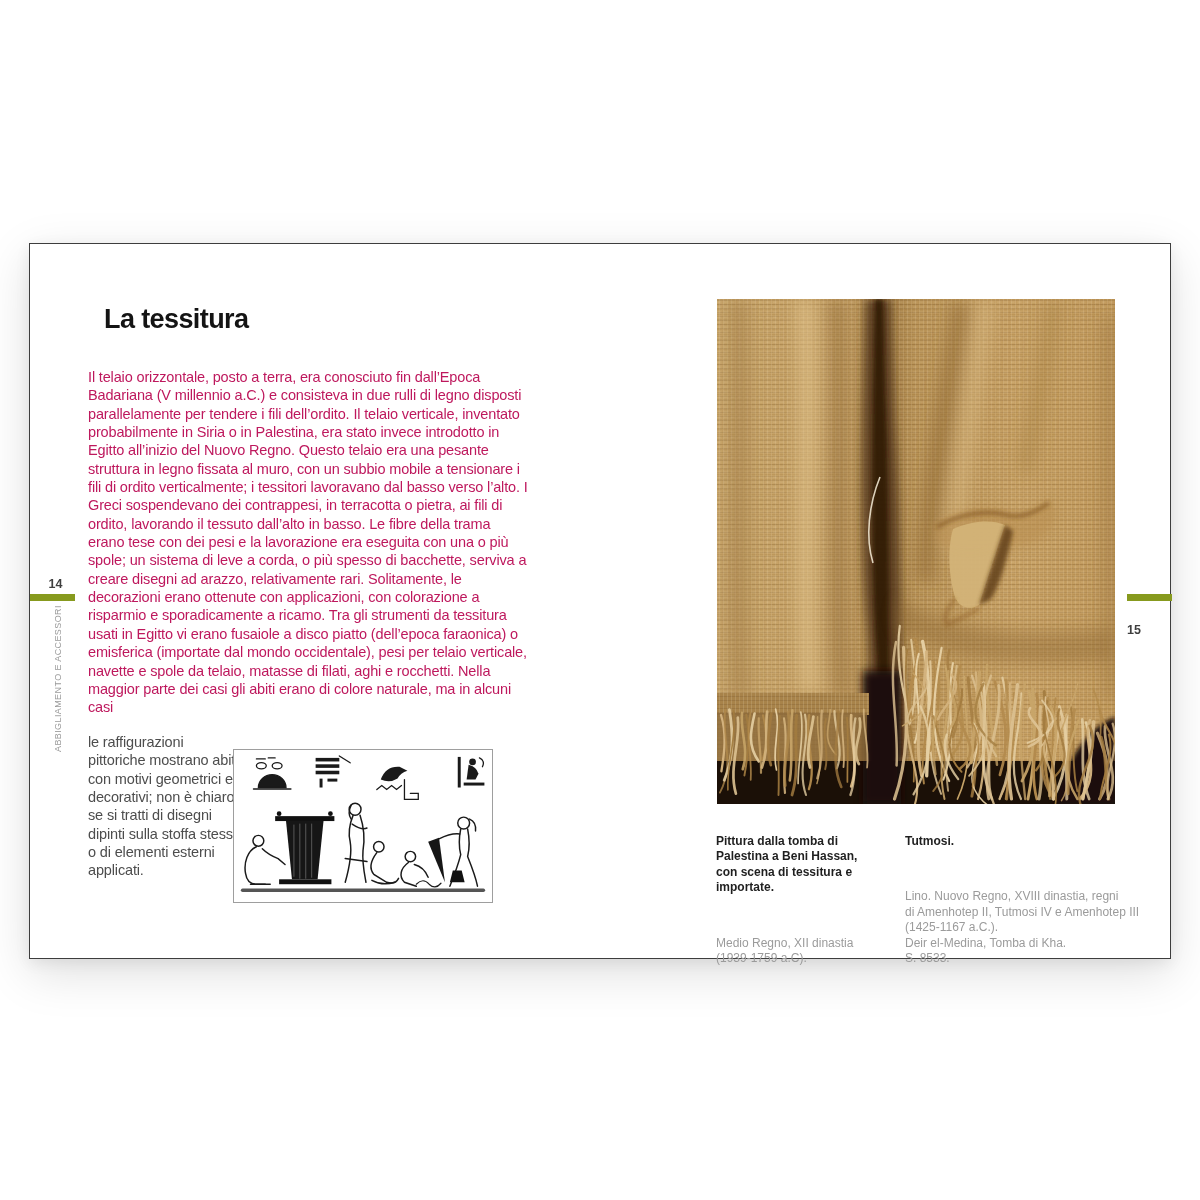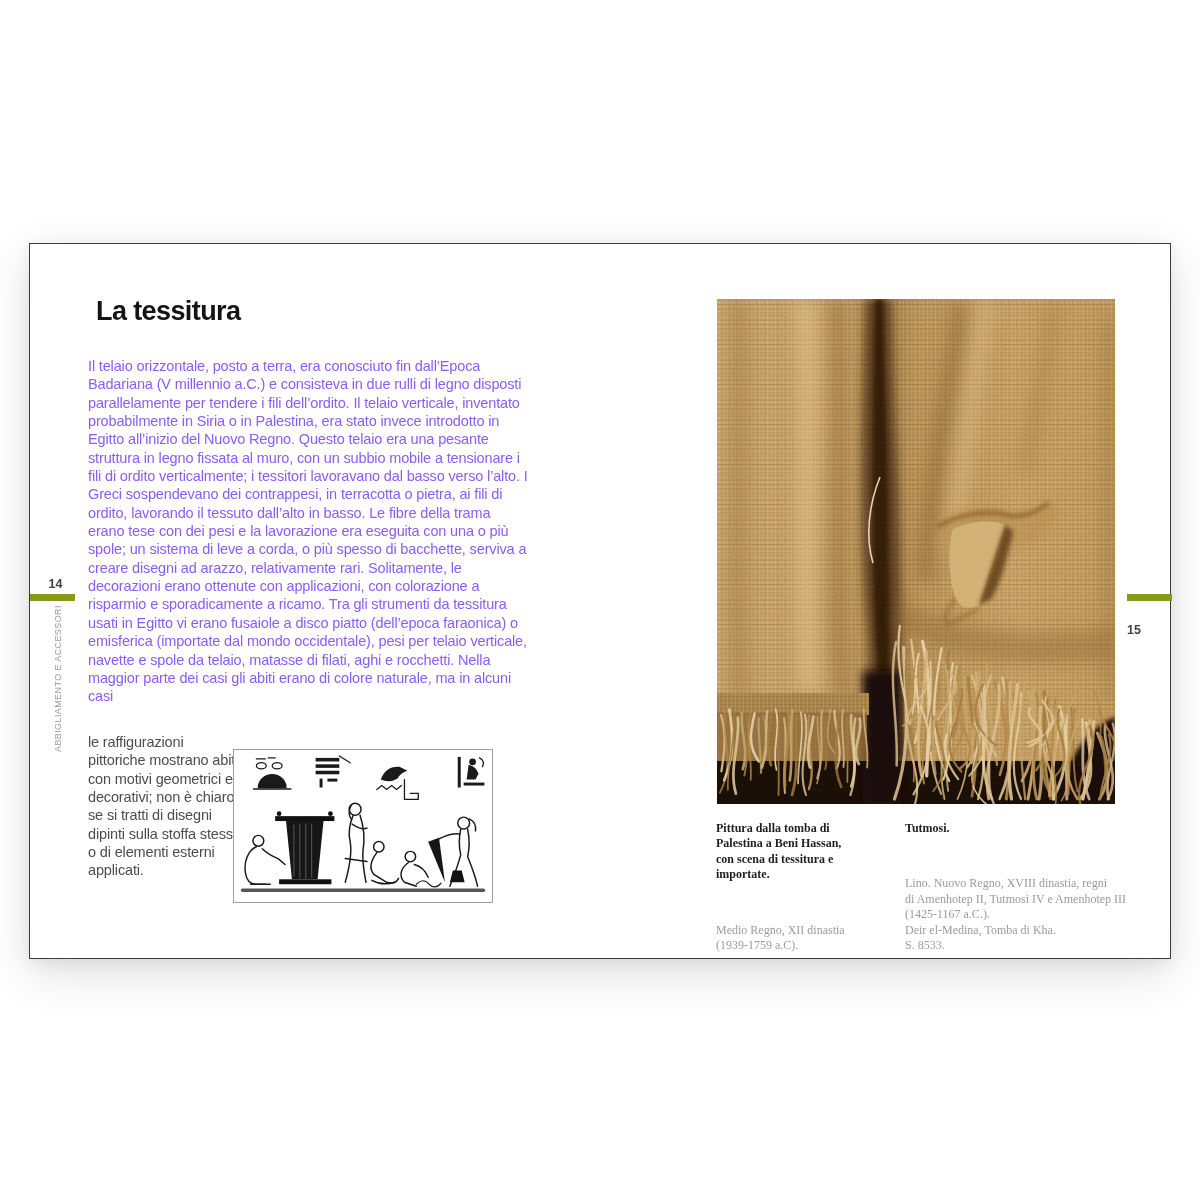--- a/index.html
+++ b/index.html
@@ -4,24 +4,24 @@
 <style>
   html,body{margin:0;padding:0;background:#ffffff;}
   body{width:1200px;height:1200px;position:relative;overflow:hidden;
        font-family:"Liberation Sans", sans-serif;}
 
   .spread{position:absolute;left:29px;top:243px;width:1142px;height:716px;
           background:#ffffff;border:1px solid #3d3d3d;box-sizing:border-box;
           box-shadow:0 14px 45px rgba(0,0,0,.13), 0 4px 14px rgba(0,0,0,.07);}
 
   
-  .page-title{position:absolute;left:58px;top:44px;margin:8px;
+  .page-title{position:absolute;left:58px;top:44px;margin:16px;
               font-size:27px;font-weight:bold;letter-spacing:-0.6px;color:#141414;}
-  .para-main{position:absolute;left:58px;top:113px;width:440px;margin:0;
-             font-size:14.5px;line-height:18.35px;letter-spacing:-0.15px;color:#8b5cf6;}
+  .para-main{position:absolute;left:58px;top:124px;width:440px;margin:0;
+             font-size:14.5px;line-height:18.35px;letter-spacing:-0.15px;color:#be185d;}
   .para-wrap{position:absolute;left:58px;top:489px;width:154px;margin:0;
              font-size:14.5px;line-height:18.35px;letter-spacing:-0.15px;color:#4d4d4d;}
   .illus{position:absolute;left:203px;top:505px;width:260px;height:154px;margin:0;
          background:#fff;border:1px solid #9e9e9e;box-sizing:border-box;}
   .illus svg{display:block;width:100%;height:100%;}
 
   .pagenum{position:absolute;font-size:12.5px;font-weight:bold;color:#3f3f3f;}
   .pagenum-left{left:6px;top:333px;width:39px;text-align:center;}
   .pagenum-right{left:1097px;top:333px;width:45px;text-align:left;margin-top:46px;}
   .accent-bar{position:absolute;height:7px;}
@@ -29,21 +29,21 @@
   .bar-right{left:1097px;top:350px;width:45px;}
 
   .side-label{position:absolute;left:23px;top:358px;height:150px;
               writing-mode:vertical-rl;transform:rotate(180deg);
               font-size:9px;letter-spacing:0.4px;color:#9a9a9a;white-space:nowrap;}
 
   
   .photo{position:absolute;left:687px;top:55px;width:398px;height:505px;margin:0;overflow:hidden;}
   .photo svg{display:block;width:398px;height:505px;}
 
-  .caption{position:absolute;top:577px;font-size:12px;line-height:15.4px;font-family:Liberation Serif, serif;}
+  .caption{position:absolute;top:590px;font-size:12px;line-height:15.4px;}
   .cap-a{left:686px;width:175px;}
   .cap-b{left:875px;width:235px;}
   .cap-bold{font-weight:bold;color:#1f1f1f;}
   .cap-detail{color:#9b9b9b;margin-top:40px;}
 </style>
 </head>
 <body>
 
 <div class="spread">
 

